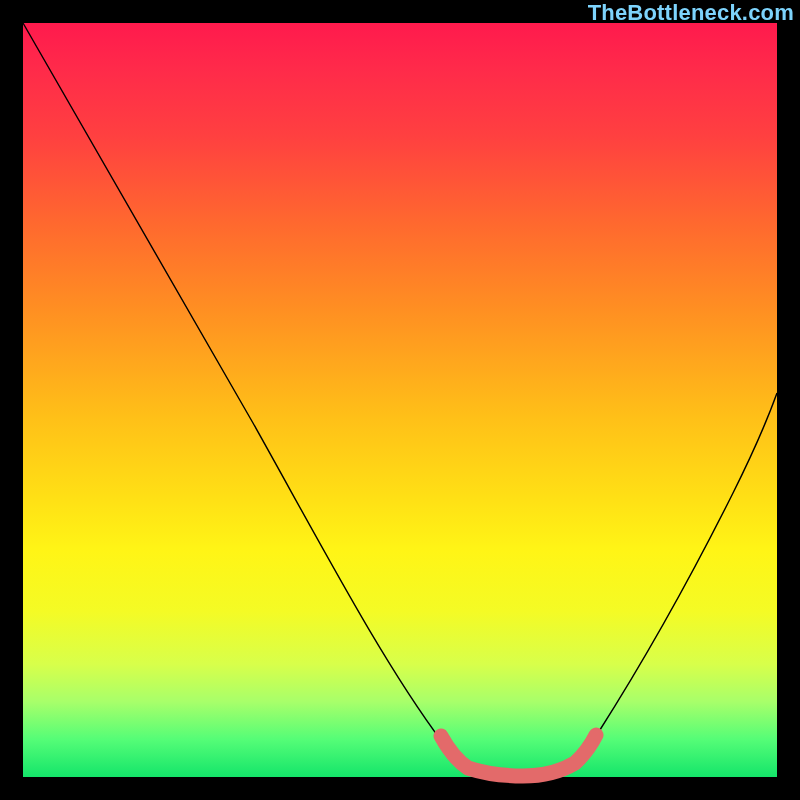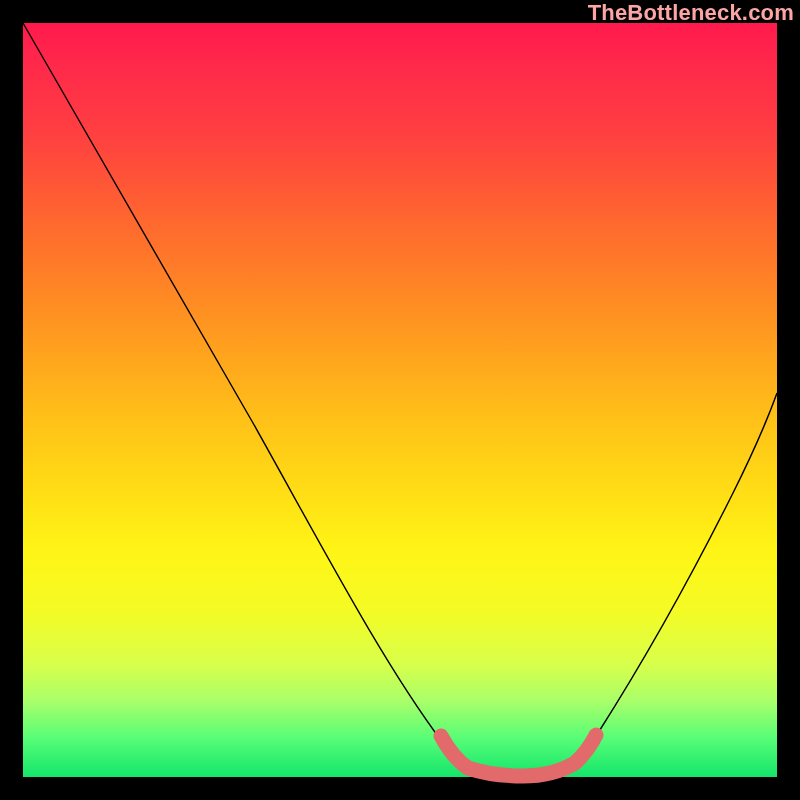--- a/index.html
+++ b/index.html
@@ -37,21 +37,21 @@
       #d8ff4a 85%,
       #a8ff6a 90%,
       #55fd77 95%,
       #14e56a 100%
     );
   }
   .watermark {
     position: absolute;
     top: 0px;
     right: 6px;
-    color: #fca5a5;
+    color: #7dd3fc;
     font-size: 22px;
     font-weight: 600;
     letter-spacing: 0.2px;
     user-select: none;
   }
   svg.curves {
     position: absolute;
     left: 0;
     top: 0;
     width: 754px;

